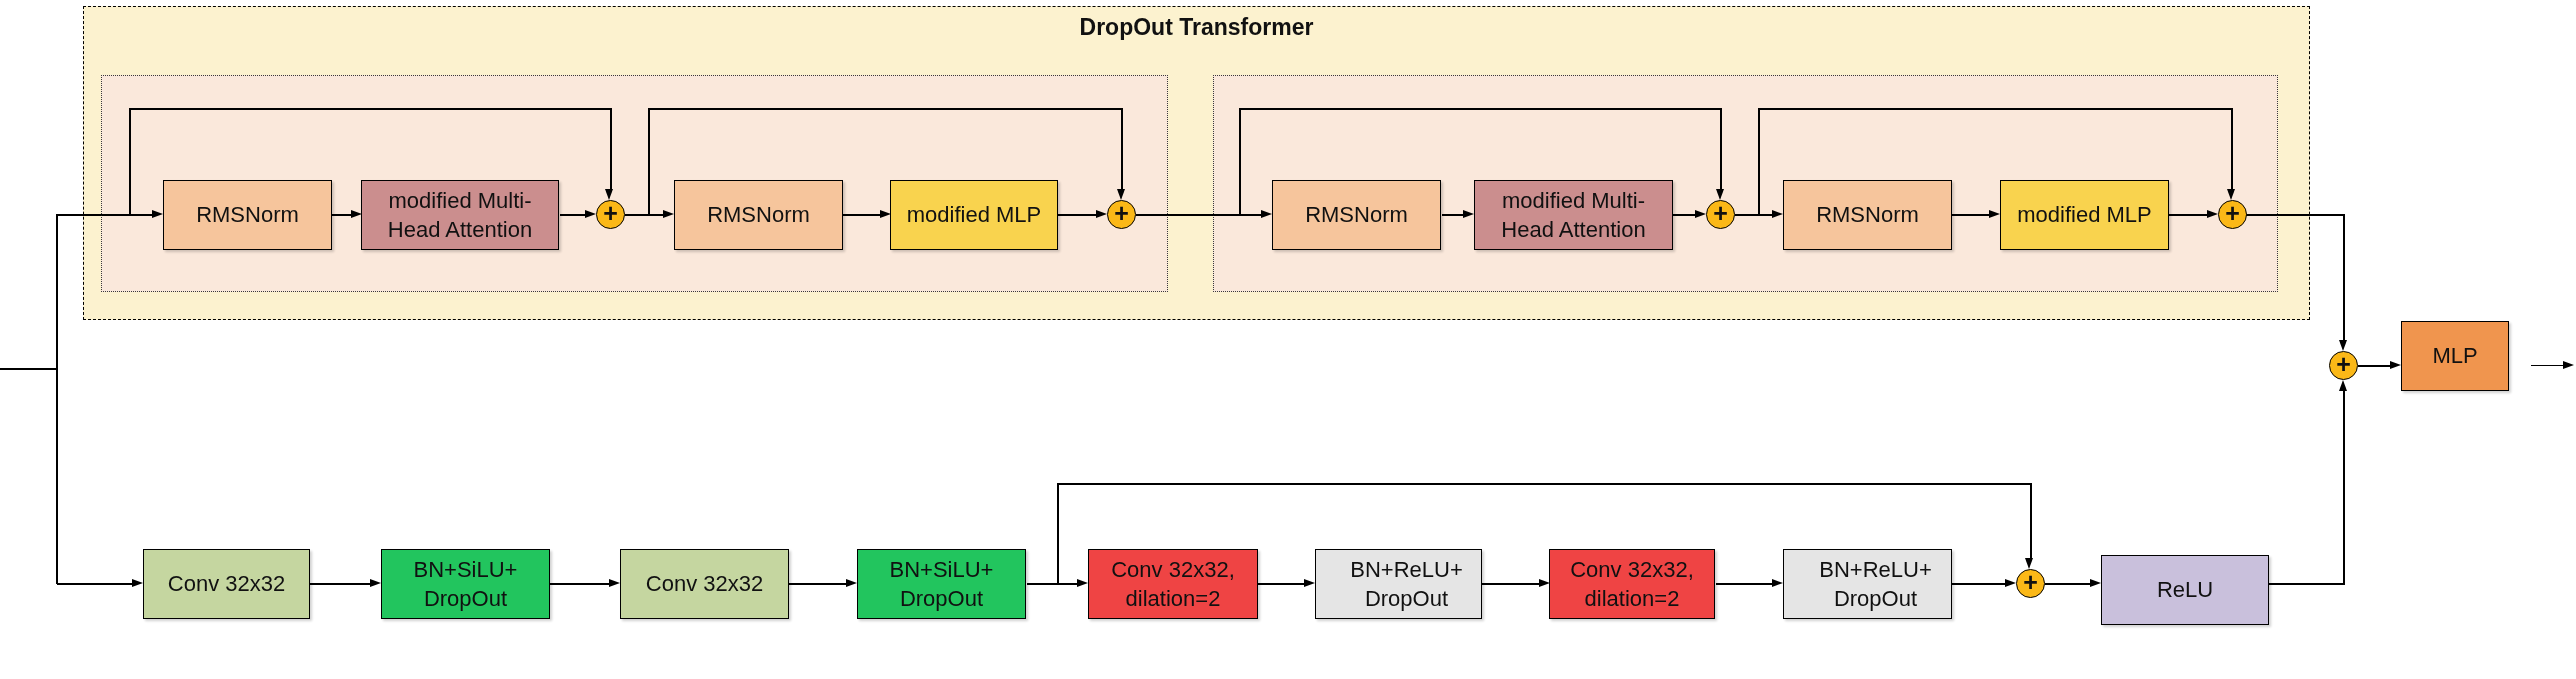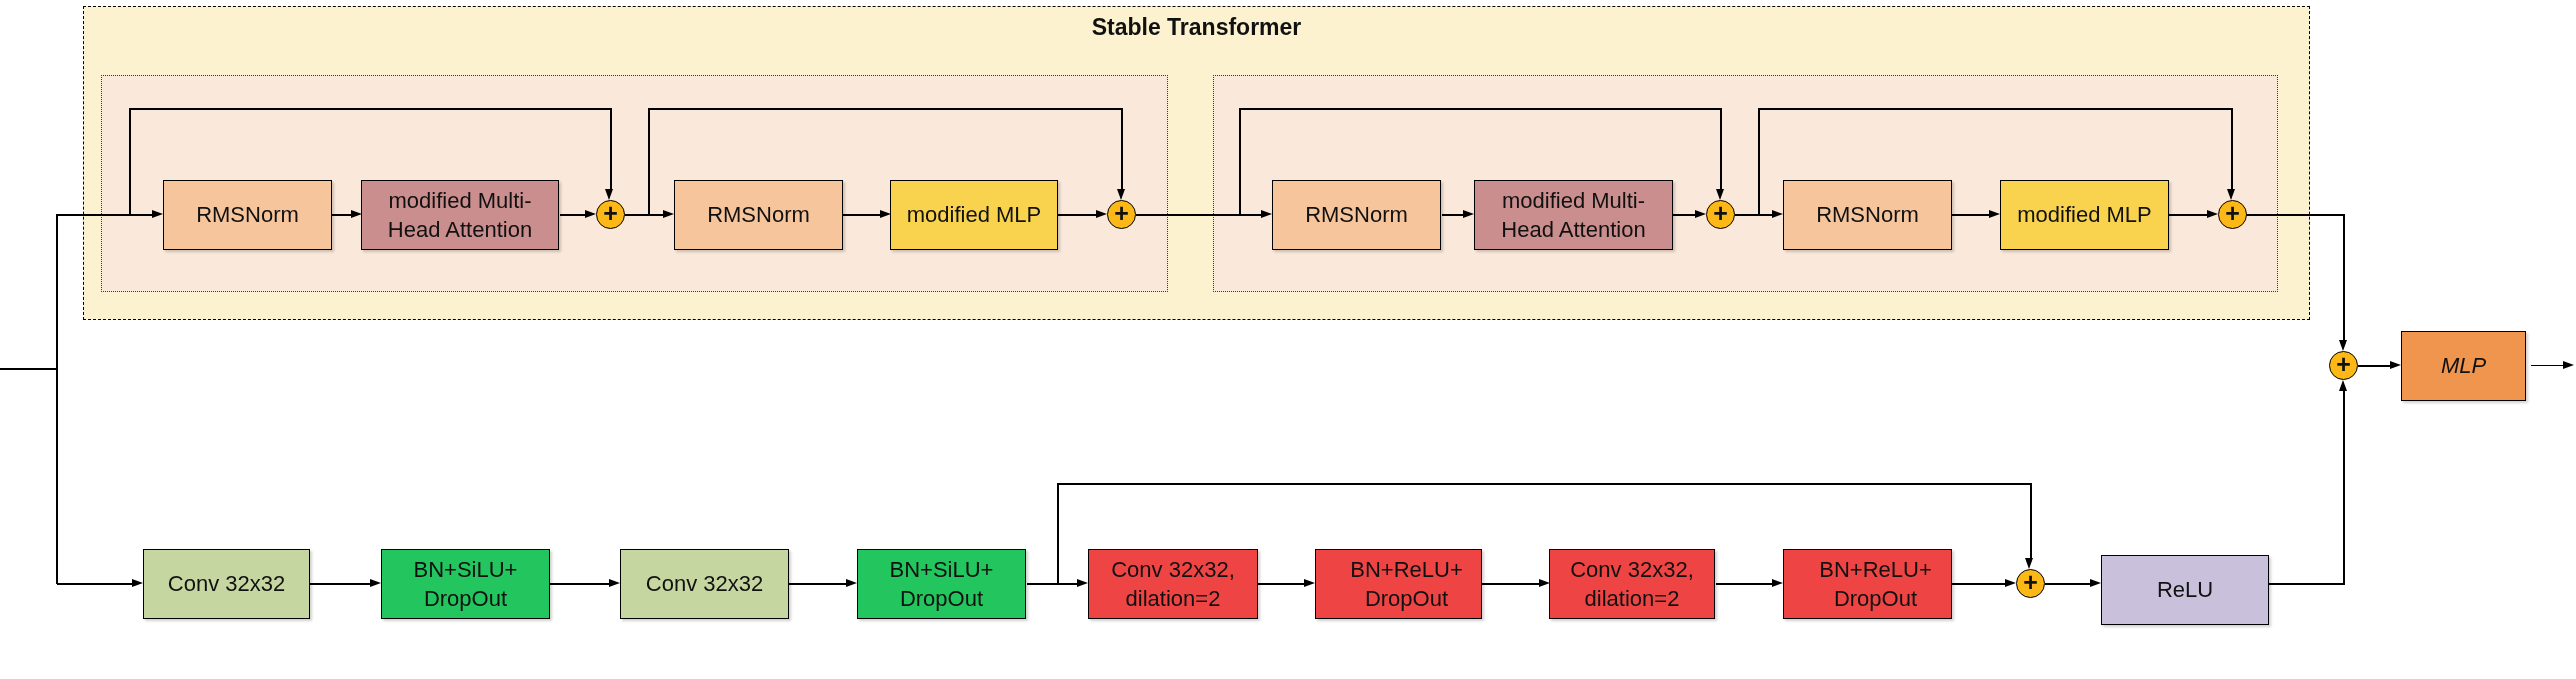--- a/index.html
+++ b/index.html
@@ -23,21 +23,21 @@
     box-shadow:1.8px 1.8px 2.4px rgba(0,0,0,0.18);z-index:4;
   }
   .trow{top:180px;height:70px;}
   .crow{top:549px;height:70px;}
   .rms{background:#f6c59c;}
   .mha{background:#cb8e8e;}
   .mmlp{background:#f9d34e;}
   .conv{background:#c5d6a0;}
   .convd{background:#ef4444;}
   .bnsilu{background:#22c55e;}
-  .bnrelu{background:#ef4444;padding-left:16px;}
+  .bnrelu{background:#e5e5e5;padding-left:16px;}
   .relu{background:#c9c0dc;}
   .omlp{background:#f0954e;}
   .plus{
     position:absolute;box-sizing:border-box;width:29px;height:29px;border-radius:50%;
     background:#fbb817;border:1.8px solid #000;display:flex;align-items:center;justify-content:center;
     font-size:25px;font-weight:600;line-height:1;z-index:5;padding-bottom:1.8px;
   }
   
   .line{position:absolute;background:#000;z-index:3;}
   .h{height:1.8px;}
@@ -47,21 +47,21 @@
   .ar.r{border-left:11px solid #000;border-top:4.8px solid transparent;border-bottom:4.8px solid transparent;}
   .ar.d{border-top:11px solid #000;border-left:4.8px solid transparent;border-right:4.8px solid transparent;}
   .ar.u{border-bottom:11px solid #000;border-left:4.8px solid transparent;border-right:4.8px solid transparent;}
 </style>
 </head>
 <body>
 
 <div id="canvas">
 
   <div class="outer transformer">
-    <div class="box-title" style="top:8.4px;">Stable Transformer</div>
+    <div class="box-title" style="top:8.4px;">DropOut Transformer</div>
   </div>
   <div class="inner b1"></div>
   <div class="inner b2"></div>
 
 
   <div class="line h" style="left:0;top:368px;width:57px;"></div>
   <div class="line v" style="left:56px;top:214px;height:370px;"></div>
   <div class="line h" style="left:57px;top:214px;width:96px;"></div>
   <div class="ar r" style="left:152px;top:210px;"></div>
   <div class="line h" style="left:57px;top:583px;width:77px;"></div>
@@ -174,16 +174,16 @@
   <div class="node crow bnrelu" style="left:1315px;width:167px;">BN+ReLU+
 DropOut</div>
   <div class="node crow convd" style="left:1549px;width:166px;">Conv 32x32,
 dilation=2</div>
   <div class="node crow bnrelu" style="left:1783px;width:169px;">BN+ReLU+
 DropOut</div>
   <div class="plus" style="left:2016px;top:569px;">+</div>
   <div class="node crow relu" style="left:2101px;width:168px;margin-top:6px;">ReLU</div>
 
   <div class="plus" style="left:2329px;top:351px;">+</div>
-  <div class="node omlp" style="left:2401px;top:331px;width:125px;height:70px;font-style:italic;">MLP</div>
+  <div class="node omlp" style="left:2401px;top:321px;width:108px;height:70px;">MLP</div>
 
 </div>
 
 
 </body></html>

